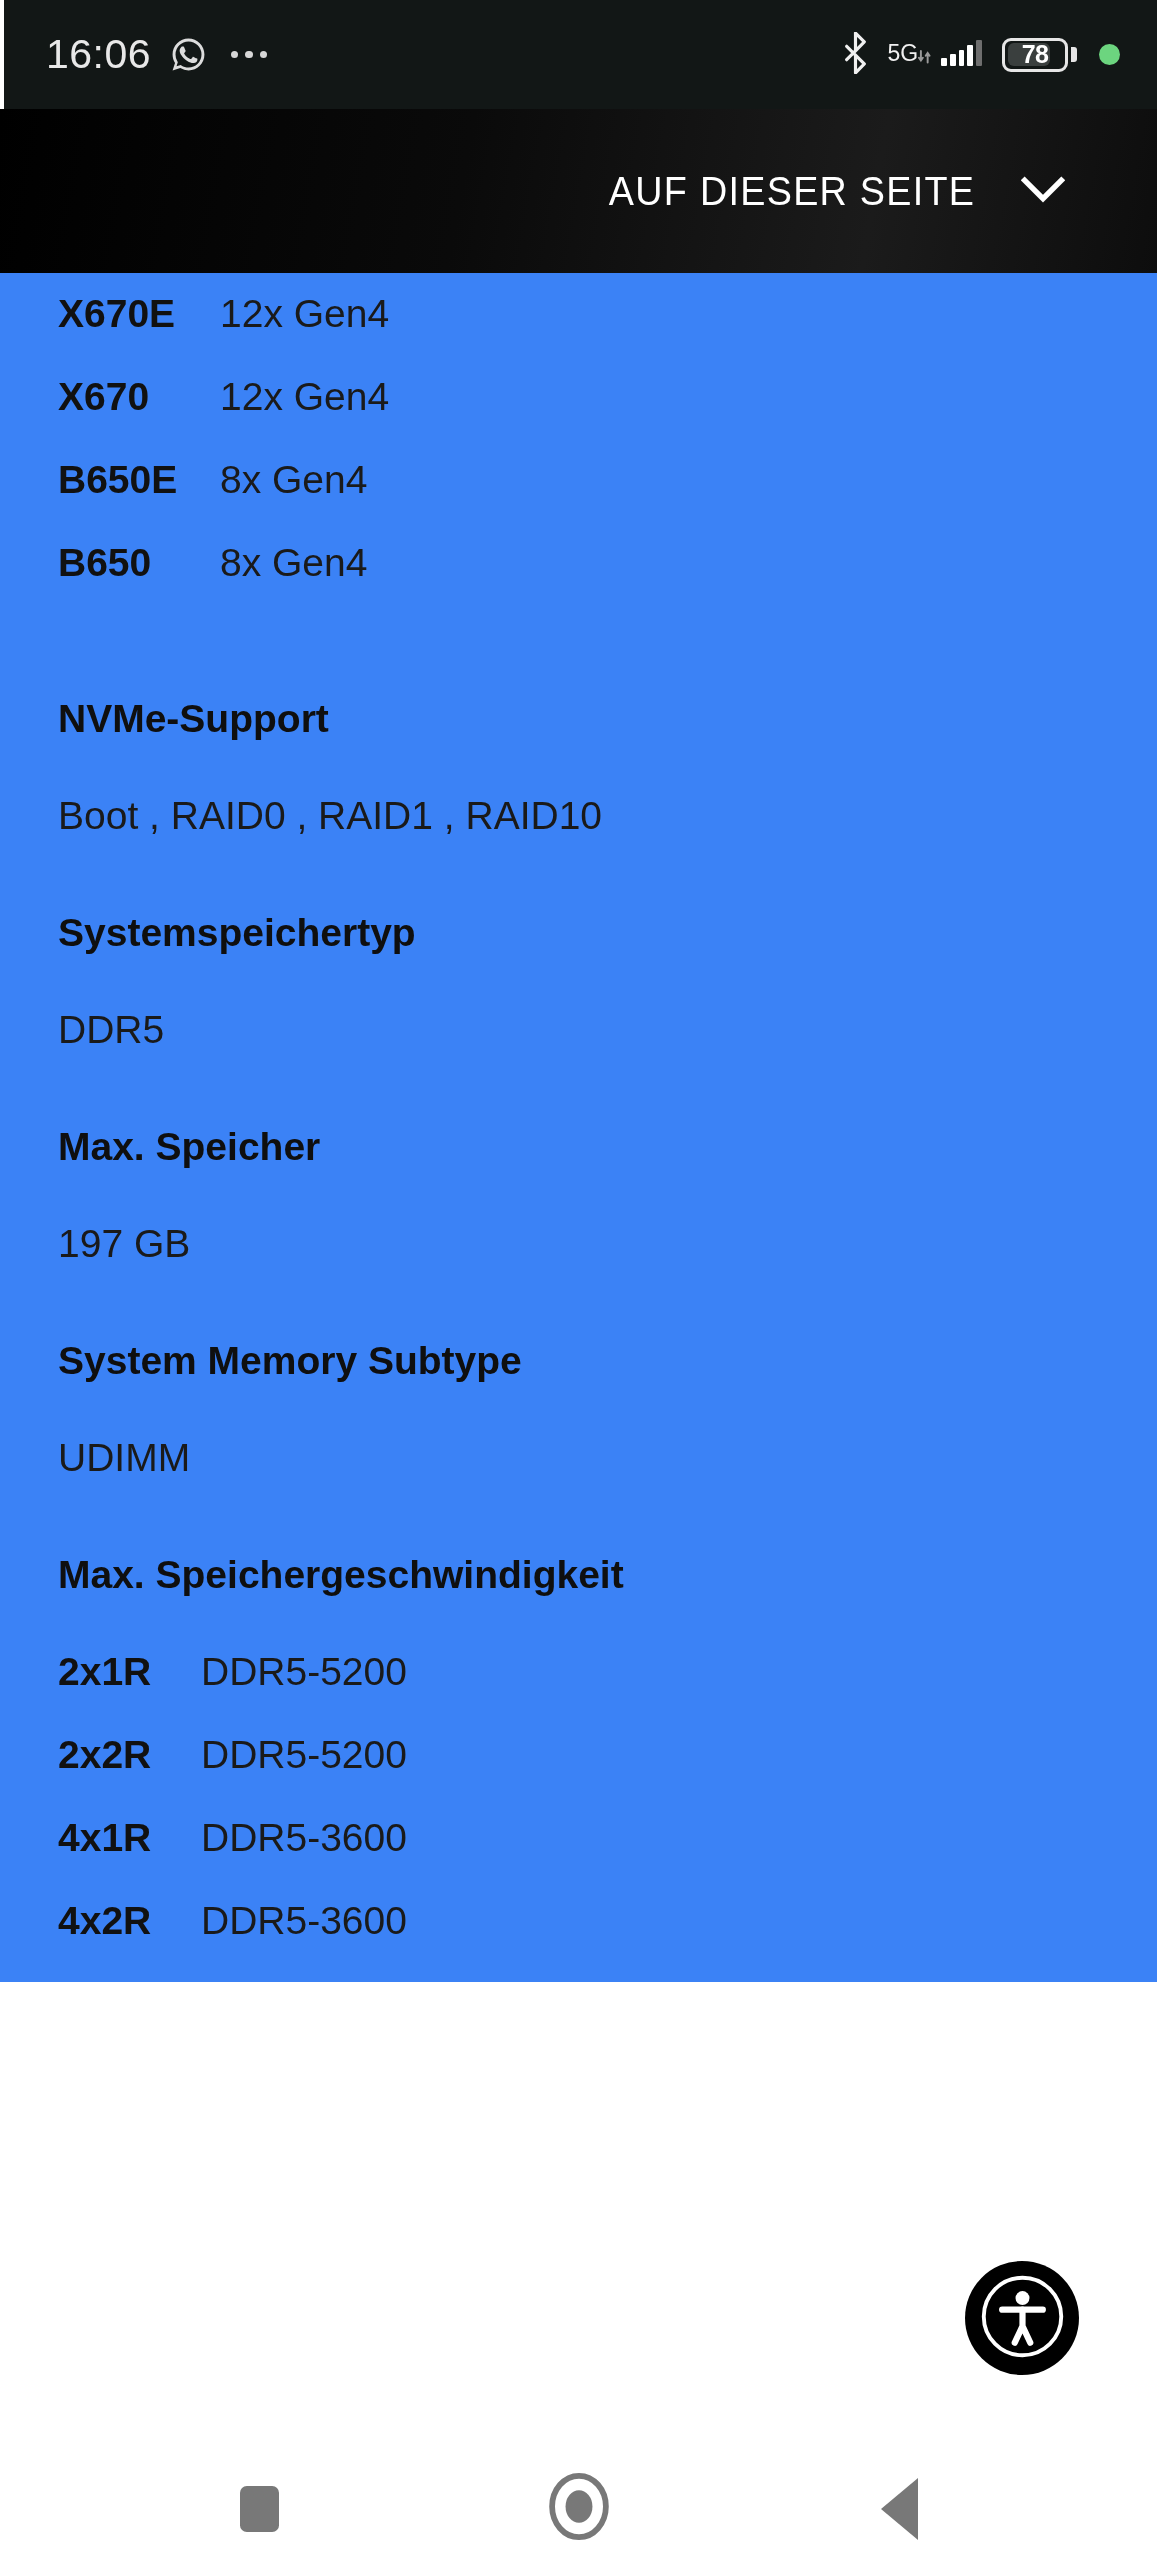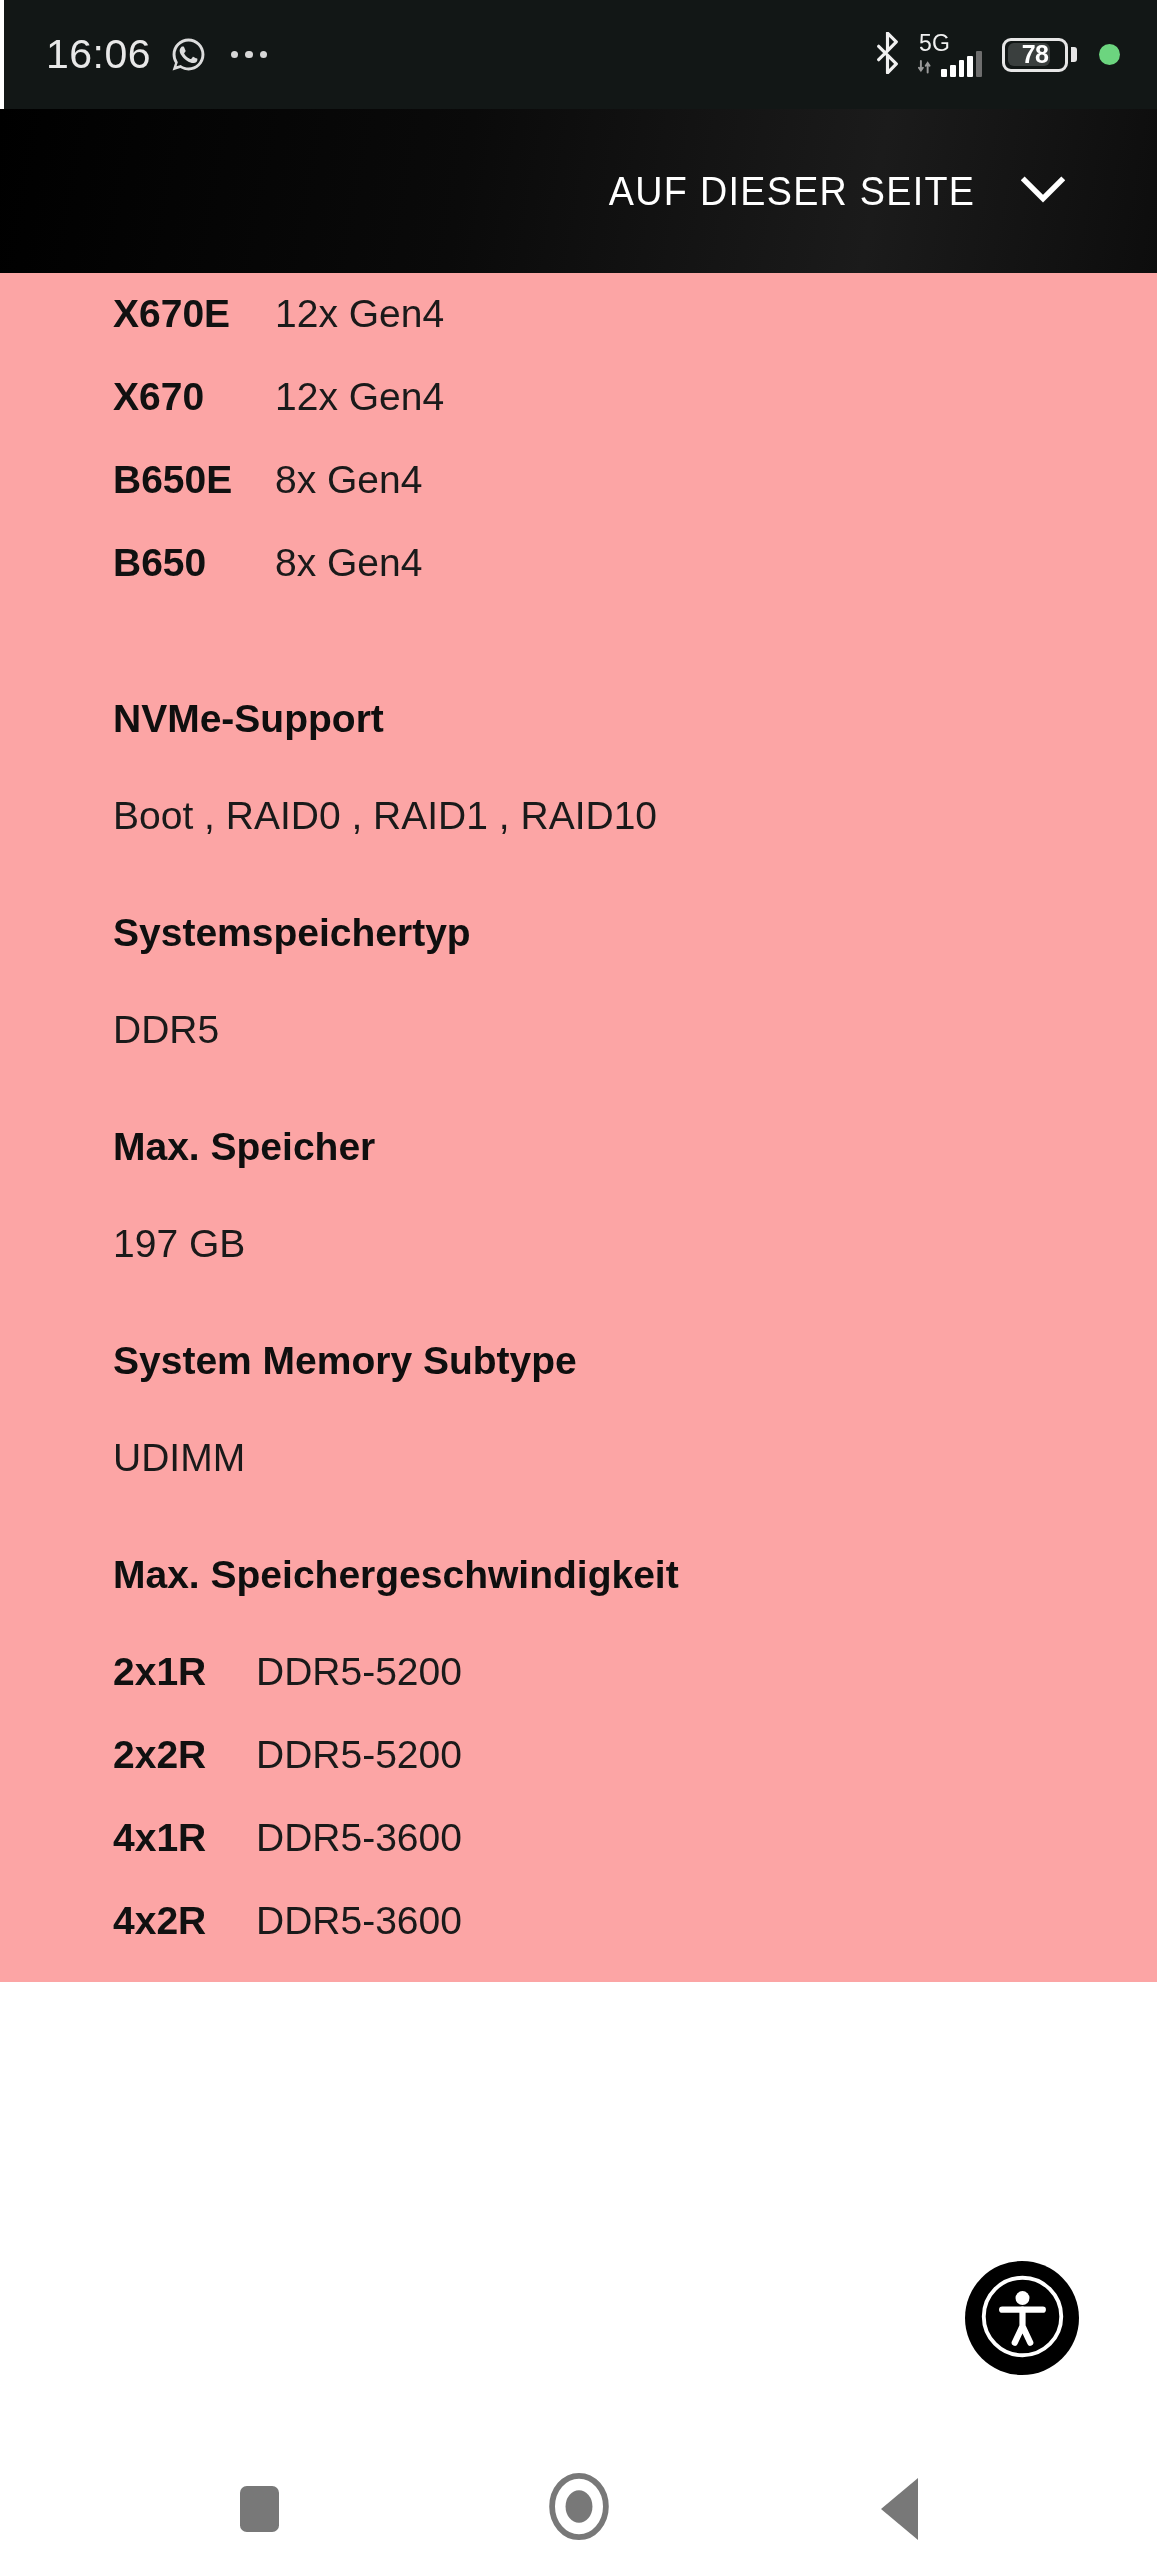--- a/index.html
+++ b/index.html
@@ -129,22 +129,22 @@
     font-weight: 400;
     transform: scaleX(0.92);
     transform-origin: right center;
   }
 
   
   .content {
     position: absolute;
     top: 273px; left: 0;
     width: 1158px;
-    background: #fca5a5;
-    padding: 0 0 0 113px;
+    background: #3b82f6;
+    padding: 0 0 0 58px;
     box-sizing: border-box;
   }
 
   .spec-table {
     padding-top: 19.3px;
   }
   .spec-row {
     display: flex;
     align-items: baseline;
     height: 83px;
@@ -249,21 +249,21 @@
     </span>
   </div>
 
   <div class="status-right">
     <span>
       <svg width="29" height="42" viewBox="0 0 12 20">
         <path d="M6 0.5 L10.2 4.7 L6 9 L6 0.5 M6 11 L10.2 15.2 L6 19.5 L6 11 M6 9 L1.8 13.2 M6 11 L1.8 6.8" stroke="#f0f0f0" stroke-width="1.5" fill="none" stroke-linejoin="round" stroke-linecap="round"></path>
       </svg>
     </span>
 
-    <span style="display:flex;flex-direction:column;align-items:flex-start;">
+    <span style="display:flex;flex-direction:row;align-items:flex-start;">
       <span style="color:#f0f0f0;font-size:23px;line-height:21px;font-weight:500;margin-left:1px;">5G</span>
       <span style="display:flex;align-items:flex-end;gap:2.9px;height:23px;">
         <svg width="19.3" height="17.4" viewBox="0 0 20 18" style="margin-right:1px;">
           <path d="M3 2 L3 12 M1 9 L3 12 L5 9" stroke="#9a9a9a" stroke-width="2" fill="none" stroke-linecap="round"></path>
           <path d="M10 14 L10 4 M8 7 L10 4 L12 7" stroke="#9a9a9a" stroke-width="2" fill="none" stroke-linecap="round"></path>
         </svg>
         <i style="display:block;width:5.8px;height:7.7px;background:#ffffff;border-radius:1px;"></i>
         <i style="display:block;width:5.8px;height:11.6px;background:#ffffff;border-radius:1px;"></i>
         <i style="display:block;width:5.8px;height:16.4px;background:#ffffff;border-radius:1px;"></i>
         <i style="display:block;width:5.8px;height:21px;background:#ffffff;border-radius:1px;"></i>

